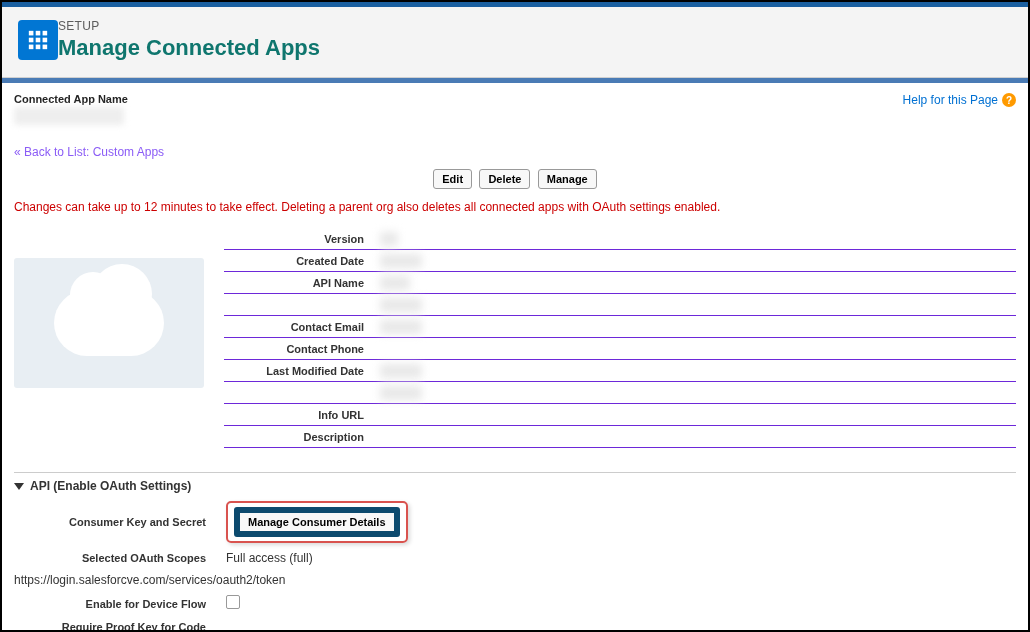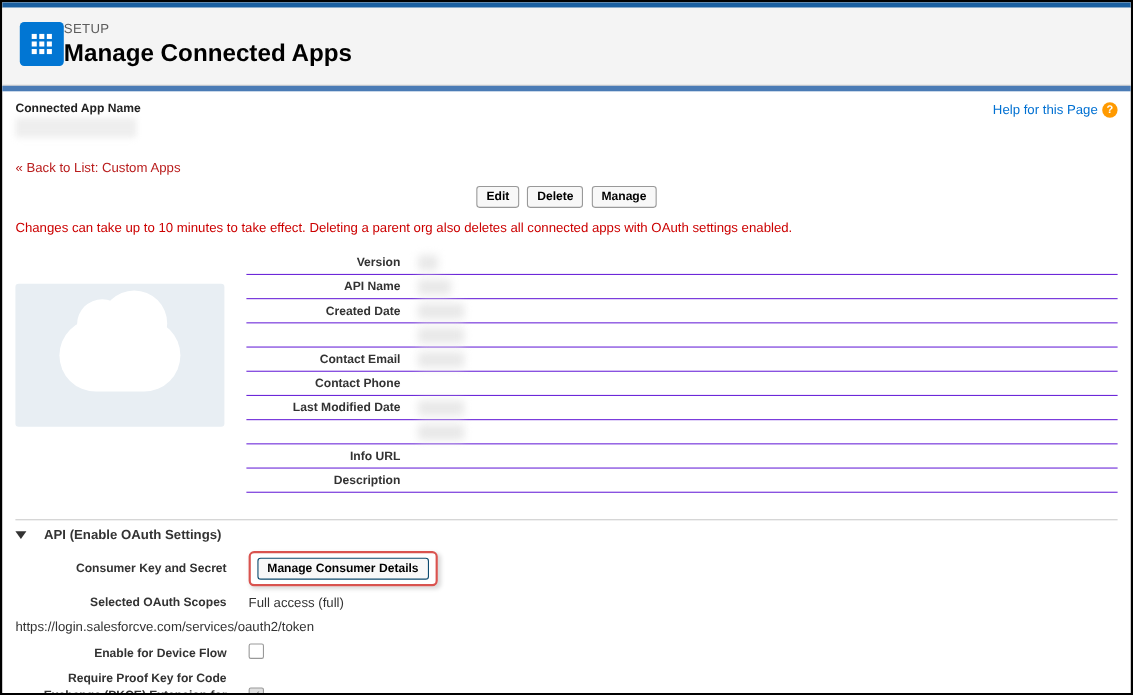--- a/index.html
+++ b/index.html
@@ -5,32 +5,32 @@
 * { margin: 0; padding: 0; box-sizing: border-box; }
 body { font-family: Arial, Helvetica, sans-serif; font-size: 12px; color: #333; background: #fff; width: 1030px; height: 632px; border: 2px solid #000; overflow: hidden; }
 
 .topbar { height: 5px; background: #1a5fa0; }
 
 .header-section { background: #f4f4f4; border-bottom: 1px solid #d0d0d0; padding: 12px 32px 16px 16px; display: flex; align-items: center; gap: 0; }
 .app-icon { width: 40px; height: 40px; background: #0176d3; border-radius: 4px; display: flex; align-items: center; justify-content: center; }
 .app-icon svg { width: 22px; height: 22px; }
 .header-text { display: flex; flex-direction: column; }
 .setup-label { font-size: 12px; color: #5c5c5c; font-weight: 400; letter-spacing: 0.3px; }
-.page-title { font-size: 22px; font-weight: bold; color: #000000; margin-top: 2px; }
+.page-title { font-size: 22px; font-weight: bold; color: #0f766e; margin-top: 2px; }
 
 .bluebar { height: 5px; background: #4a7bb5; }
 
 .content { padding: 10px 12px 0 12px; }
 .name-row { display: flex; justify-content: space-between; align-items: flex-start; margin-bottom: 4px; gap: 12px; }
 .name-label { font-size: 11px; font-weight: bold; color: #222; }
 .name-value { width: 110px; height: 18px; background: #eee; filter: blur(3px); border-radius: 2px; margin-top: 2px; }
 .help-link { color: #0070d2; font-size: 12px; display: flex; align-items: center; gap: 4px; }
 .help-icon { width: 14px; height: 14px; background: #ff9a00; border-radius: 50%; color: #fff; font-size: 10px; font-weight: bold; display:flex; align-items:center; justify-content:center; }
 
-.back-link { color: #b91c1c; font-size: 12px; margin: 16px 0 10px 0; display: inline-block; cursor: pointer; }
+.back-link { color: #8b5cf6; font-size: 12px; margin: 16px 0 10px 0; display: inline-block; cursor: pointer; }
 
 .btn-row { text-align: center; margin-bottom: 11px; }
 .btn { font-size: 11px; padding: 3px 8px; background: #f8f8f8; border: 1px solid #999; border-radius: 3px; cursor: pointer; margin: 0 2px; font-weight: bold; }
 
 .warning { color: #c00; font-size: 12px; margin: 4px 0 14px 0; }
 
 .detail-area { display: flex; gap: 20px; }
 .logo-box { width: 190px; height: 130px; background: #e8eef3; border-radius: 3px; display: flex; align-items: center; justify-content: center; flex-shrink: 0; margin-top: 30px; }
 .cloud { width: 110px; height: 66px; background: #fff; border-radius: 40px; position: relative; }
 .cloud::before { content:''; position:absolute; width:46px; height:46px; background:#fff; border-radius:50%; top:-18px; left:16px; }
@@ -39,30 +39,30 @@
 .fields { flex: 1; }
 .field-row { display: flex; border-bottom: 1px solid #6d28d9; min-height: 22px; align-items: center; padding: 2px 0; }
 .field-label { width: 156px; text-align: right; font-size: 11px; color: #333; font-weight: bold; padding-right: 16px; }
 .field-value { flex: 1; font-size: 12px; color: #333; }
 .blurred { filter: blur(4px); background: #e8e8e8; color: transparent; border-radius: 2px; height: 14px; }
 .w80 { width: 80px; }
 .w120 { width: 120px; }
 .w160 { width: 160px; }
 .field-sub { height: 18px; }
 
-.section-head { display: flex; align-items: center; gap: 16px; border-top: 1px solid #ccc; padding: 6px 0 4px 0; margin-top: 24px; font-weight: bold; font-size: 12px; }
+.section-head { display: flex; align-items: center; gap: 6px; border-top: 1px solid #ccc; padding: 6px 0 4px 0; margin-top: 24px; font-weight: bold; font-size: 12px; }
 .tri { width:0; height:0; border-left:5px solid transparent; border-right:5px solid transparent; border-top:7px solid #333; }
 
 .api-grid { }
 .api-row { display:flex; align-items: center; padding: 4px 0; }
 .api-label { width: 212px; text-align: right; font-size: 11px; font-weight: bold; padding-right: 20px; color: #333; line-height: 1.3; }
 .api-value { flex:1; font-size: 12px; color:#333; }
 
 .highlight-box { border: 2px solid #d9534f; border-radius: 5px; padding: 4px 6px; display: inline-block; box-shadow: 2px 2px 4px rgba(0,0,0,0.15); }
-.mc-btn { font-size: 11px; padding: 3px 8px; background: #f8f8f8; border: 1px solid #0c4a6e; border-radius: 3px; font-weight: bold; cursor: pointer; }
+.mc-btn { font-size: 11px; padding: 3px 8px; background: #f8f8f8; border: 6px solid #0c4a6e; border-radius: 3px; font-weight: bold; cursor: pointer; }
 
 .chk { width:14px; height:14px; border:1px solid #999; border-radius:2px; display:inline-block; background:#fff; }
 .chk.checked { background:#e0e0e0; display:flex; align-items:center; justify-content:center; color:#888; font-size:11px; }
 </style>
 </head>
 <body>
 
 <div class="topbar"></div>
 
 <div class="header-section">
@@ -100,38 +100,38 @@
   </div>
 
   <a class="back-link">« Back to List: Custom Apps</a>
 
   <div class="btn-row">
     <button class="btn">Edit</button>
     <button class="btn">Delete</button>
     <button class="btn">Manage</button>
   </div>
 
-  <div class="warning">Changes can take up to 10 minutes to take effect. Deleting a parent org also deletes all connected apps with OAuth settings enabled.</div>
+  <div class="warning">Changes can take up to 12 minutes to take effect. Deleting a parent org also deletes all connected apps with OAuth settings enabled.</div>
 
   <div class="detail-area">
     <div class="logo-box">
       <div class="cloud"></div>
     </div>
     <div class="fields">
       <div class="field-row">
           <div class="field-label">Version</div>
           <div class="field-value"><span class="blurred w80">xxx</span></div>
         </div>
       <div class="field-row">
+          <div class="field-label">Created Date</div>
+          <div class="field-value"><span class="blurred w160">xxxxxxx</span></div>
+        </div>
+      <div class="field-row">
           <div class="field-label">API Name</div>
           <div class="field-value"><span class="blurred w120">xxxxx</span></div>
-        </div>
-      <div class="field-row">
-          <div class="field-label">Created Date</div>
-          <div class="field-value"><span class="blurred w160">xxxxxxx</span></div>
         </div>
       <div class="field-row field-sub">
           <div class="field-label"></div>
           <div class="field-value"><span class="blurred w160">xxxxxxx</span></div>
         </div>
       <div class="field-row">
           <div class="field-label">Contact Email</div>
           <div class="field-value"><span class="blurred w160">xxxxxxx</span></div>
         </div>
       <div class="field-row">

